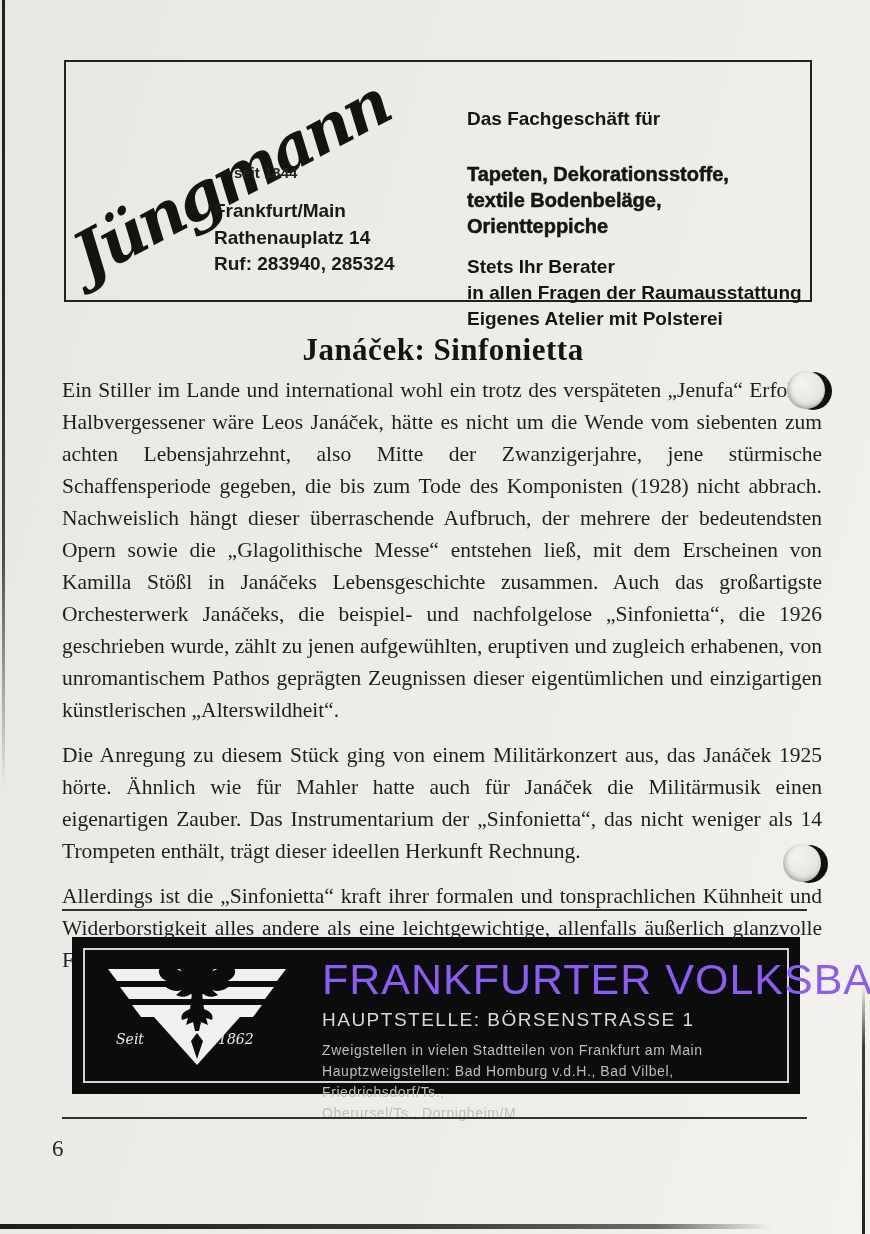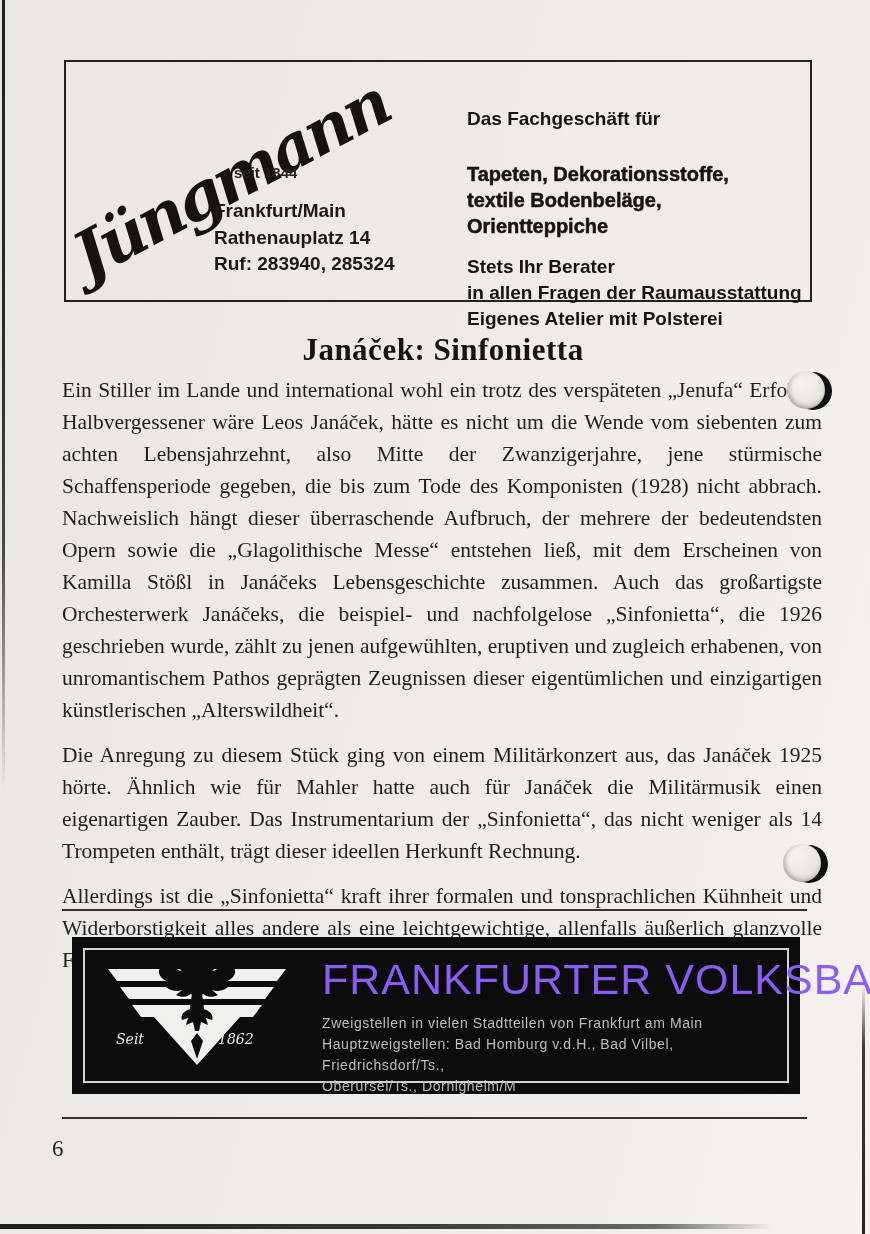--- a/index.html
+++ b/index.html
@@ -140,20 +140,21 @@
         </g>
       </svg>
     </div>
     <div class="bank-since since-l">Seit</div>
     <div class="bank-since since-r">1862</div>
     <div class="bank-text">
       <div class="bank-headline">
         <span class="bank-name">FRANKFURTER VOLKSBANK</span>
         <span class="bank-suffix">e.G.m.b.H.</span>
       </div>
+      <div class="bank-hq">HAUPTSTELLE: BÖRSENSTRASSE 1</div>
       <div class="bank-branches">
         <div>Zweigstellen in vielen Stadtteilen von Frankfurt am Main</div>
         <div>Hauptzweigstellen:  Bad Homburg v.d.H.,  Bad Vilbel,  Friedrichsdorf/Ts.,</div>
         <div>Oberursel/Ts.,   Dornigheim/M</div>
       </div>
     </div>
   </div>
 
   <div class="rule rule-2"></div>
 

